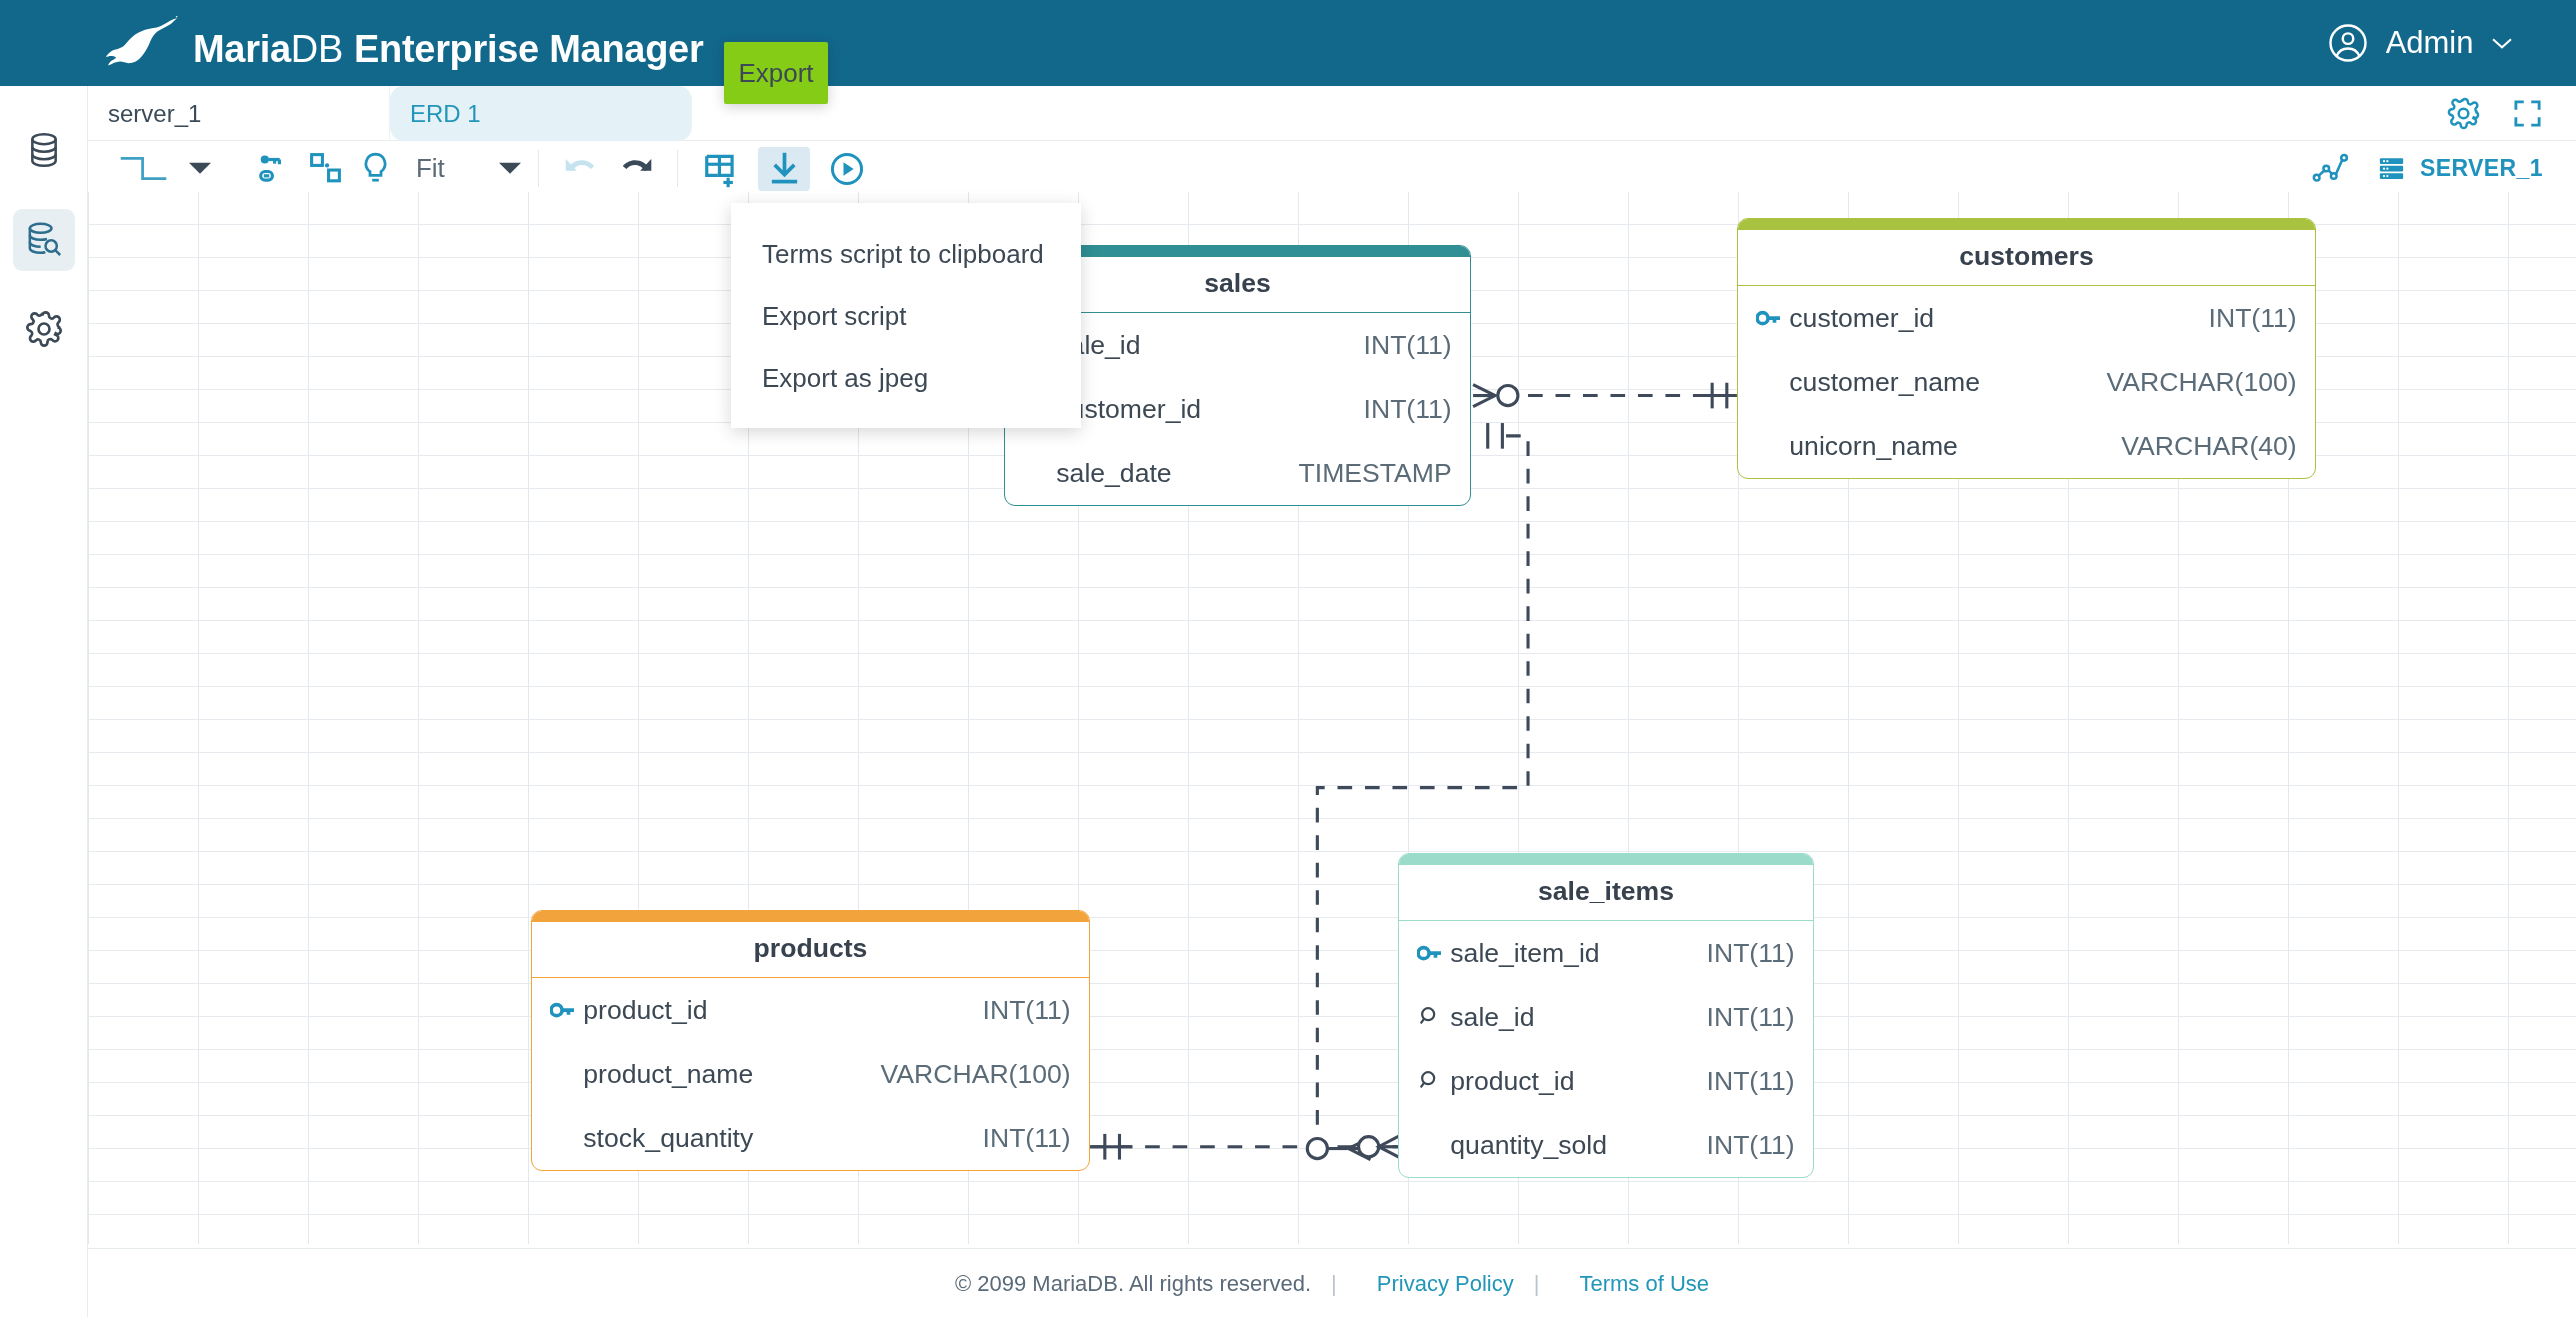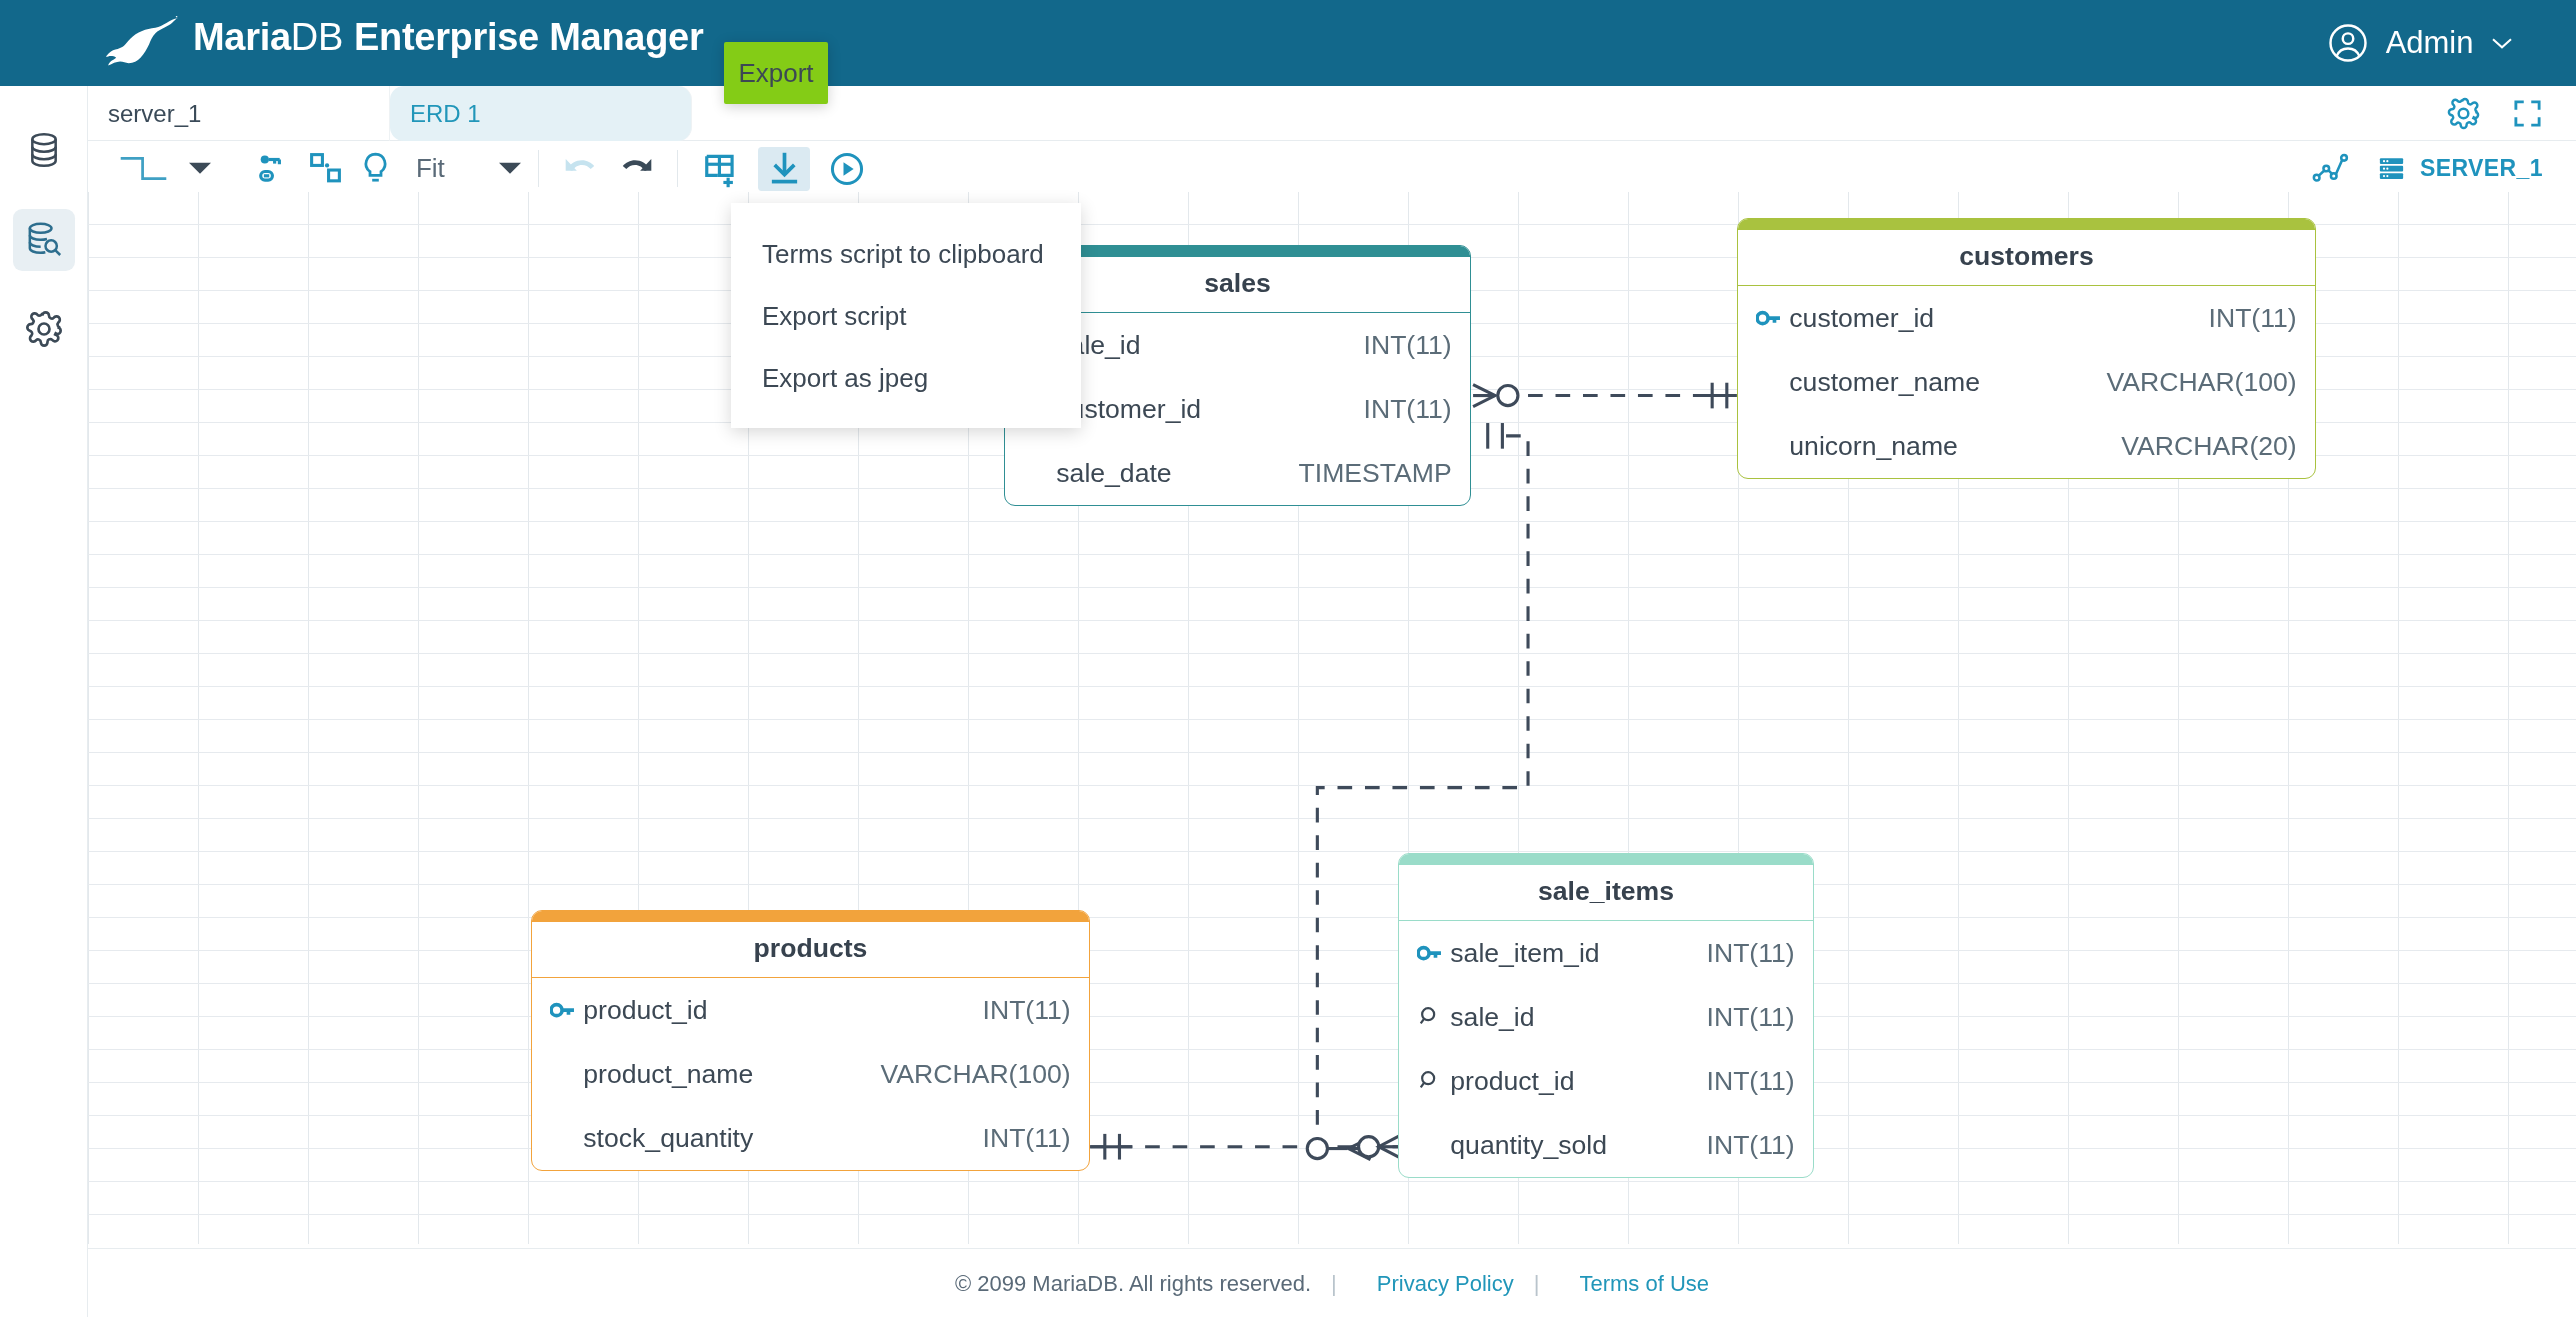--- a/index.html
+++ b/index.html
@@ -9,21 +9,21 @@
     background: #ffffff;
     overflow: hidden;
   }
   
   .header {
     position: absolute; top: 0; left: 0;
     width: 2576px; height: 86px;
     background: #12688b;
     display: flex; align-items: center;
   }
-  .logo-wrap { display: flex; align-items: flex-start; margin-left: 101px; }
+  .logo-wrap { display: flex; align-items: flex-end; margin-left: 101px; }
   .seal-logo { width: 79px; height: 55px; margin-right: 13px; }
   .brand { color: #ffffff; font-size: 38px; letter-spacing: -0.3px; white-space: nowrap; }
   .brand .maria { font-weight: 700; }
   .brand .db { font-weight: 300; }
   .brand .em { font-weight: 700; margin-left: 11px; }
   .admin-wrap {
     position: absolute; right: 62px; top: 50%;
     transform: translateY(-50%);
     display: flex; align-items: center; gap: 16.5px;
     color: #ffffff; font-size: 31px; cursor: pointer;
@@ -455,21 +455,21 @@
         <span class="erd-col-type">INT(11)</span>
       </div>
       <div class="erd-row">
         <span class="erd-col-icon"></span>
         <span class="erd-col-name">customer_name</span>
         <span class="erd-col-type">VARCHAR(100)</span>
       </div>
       <div class="erd-row">
         <span class="erd-col-icon"></span>
         <span class="erd-col-name">unicorn_name</span>
-        <span class="erd-col-type">VARCHAR(20)</span>
+        <span class="erd-col-type">VARCHAR(40)</span>
       </div>
     </div>
 
     <div class="erd-table" style="left:443px;top:718px;width:559px;border-color:#f2a33c">
       <div class="erd-head" style="background:#f2a33c"></div>
       <div class="erd-title" style="border-bottom-color:#f2a33c">products</div>
       <div class="erd-row">
         <span class="erd-col-icon">
           <svg width="26" height="18.3" viewBox="0 0 28 20">
             <circle cx="7" cy="10" r="6" fill="none" stroke="#1f93bd" stroke-width="4"></circle>

